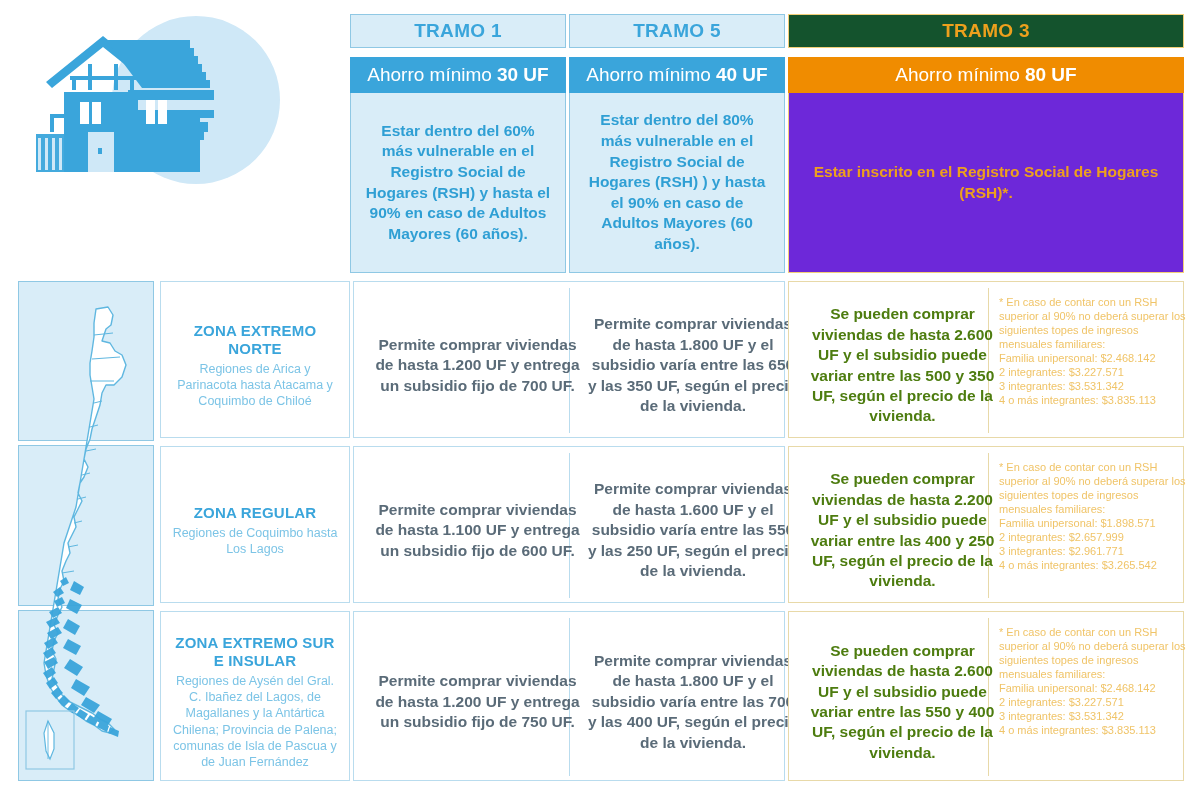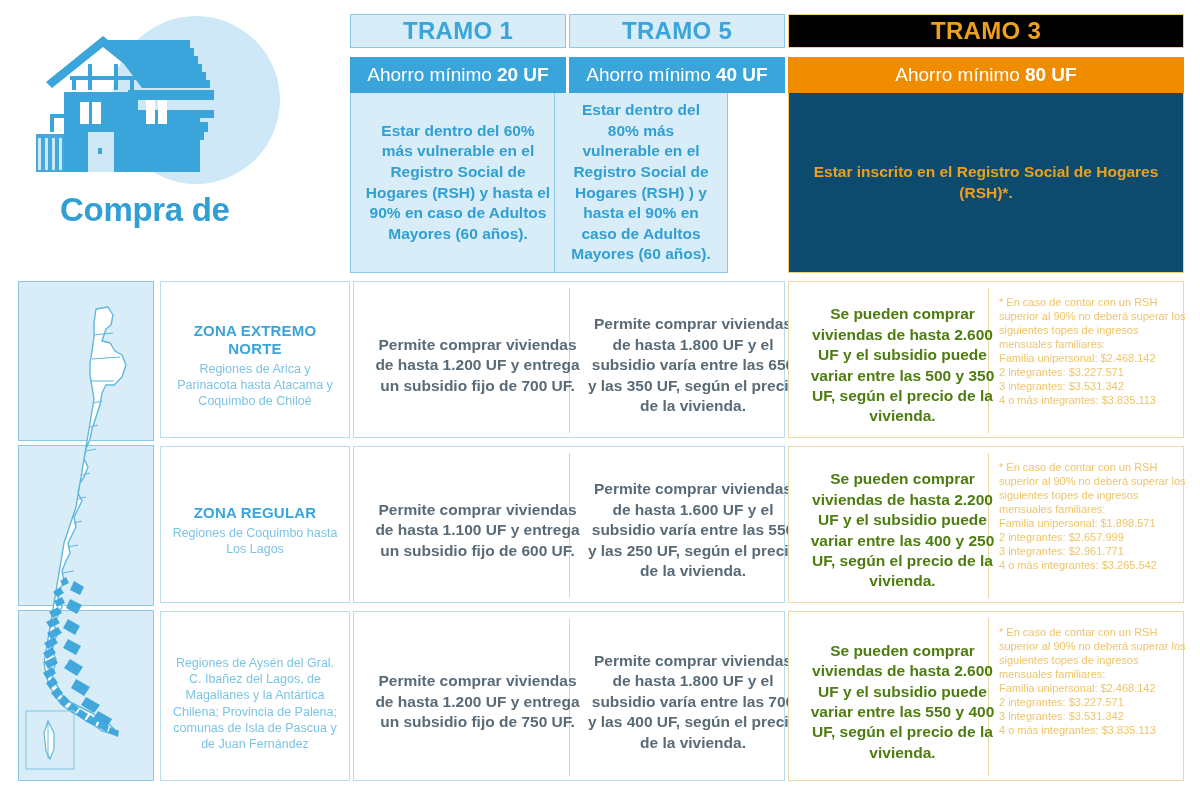--- a/index.html
+++ b/index.html
@@ -36,40 +36,40 @@
 
   
   .tbl{position:absolute;left:160px;top:14px;width:1024px;height:767px;}
 
   .cell{position:absolute;box-sizing:border-box;}
 
   
   .hdr-pill{
     height:34px;display:flex;align-items:center;justify-content:center;
     background:#d9edf8;border:1px solid #8fc8e4;
-    color:#3aa5db;font-weight:bold;font-size:24px;letter-spacing:.3px;
-  }
-  .hdr-pill.warm{background:#000000;border-color:#f2cf79;color:#eda01d;}
+    color:#3aa5db;font-weight:bold;font-size:19px;letter-spacing:.3px;
+  }
+  .hdr-pill.warm{background:#14532d;border-color:#f2cf79;color:#eda01d;}
 
   
   .save-bar{
     height:36px;display:flex;align-items:center;justify-content:center;
     background:#3aa5db;color:#ffffff;font-size:19px;
   }
   .save-bar.warm{background:#f08c00;}
   .save-bar b{font-weight:bold;margin-left:5px;}
 
   
   .req{
     background:#d9edf8;border-left:1px solid #8fc8e4;border-right:1px solid #8fc8e4;
     border-bottom:1px solid #8fc8e4;
     display:flex;align-items:center;justify-content:center;text-align:center;
     color:#2f9fd4;font-weight:bold;font-size:15.5px;line-height:1.33;padding:6px 14px;
   }
-  .req.warm{background:#0c4a6e;border-color:#f2cf79;color:#eda01d;}
+  .req.warm{background:#6d28d9;border-color:#f2cf79;color:#eda01d;}
 
   
   .rowbox{
     border:1px solid #b9dcee;background:#ffffff;box-sizing:border-box;
   }
   .rowbox.warm{border-color:#e8d9a8;}
   .zone{
     display:flex;flex-direction:column;align-items:center;justify-content:center;
     text-align:center;padding:6px 10px;
   }
@@ -150,21 +150,21 @@
         </g>
         <g fill="#3aa5db">
           <rect x="80" y="134" width="4" height="6"></rect>
           <path d="M104 124 L124 124 L124 128 L104 128 Z"></path>
           <path d="M104 134 L124 134 L124 138 L104 138 Z"></path>
           <path d="M120 122 L124 122 L124 140 L120 140 Z"></path>
         </g>
       </svg>
     </div>
     <div class="brand-title">
-      <span>Compra de</span><br>
+      <br>
     </div>
   </div>
 
   <div class="mapcol">
     <div class="mapbox m1"></div>
     <div class="mapbox m2"></div>
     <div class="mapbox m3"></div>
     <svg class="map-svg" viewBox="0 0 136 500" xmlns="http://www.w3.org/2000/svg">
       <g>
         <path d="M78 28 L90 26 L95 34 L93 44 L88 48 L84 60 L92 62 L97 70 L104 74 L108 84 L104 96 L96 104 L88 104 L84 112
@@ -224,33 +224,33 @@
   </div>
 
   <div class="tbl">
 
     <div class="cell hdr-pill" style="left:190px;top:0;width:216px;">TRAMO 1</div>
     <div class="cell hdr-pill" style="left:409px;top:0;width:216px;">TRAMO 5</div>
     <div class="cell hdr-pill warm" style="left:628px;top:0;width:396px;">TRAMO 3</div>
 
     <div class="cell save-bar" style="left:190px;top:43px;width:216px;">
       <span>Ahorro mínimo</span>
-      <b>20 UF</b>
+      <b>30 UF</b>
     </div>
     <div class="cell save-bar" style="left:409px;top:43px;width:216px;">
       <span>Ahorro mínimo</span>
       <b>40 UF</b>
     </div>
     <div class="cell save-bar warm" style="left:628px;top:43px;width:396px;">
       <span>Ahorro mínimo</span>
       <b>80 UF</b>
     </div>
 
     <div class="cell req" style="left:190px;top:79px;width:216px;height:180px;">Estar dentro del 60% más vulnerable en el Registro Social de Hogares (RSH) y hasta el 90% en caso de Adultos Mayores (60 años).</div>
-    <div class="cell req" style="left:394px;top:79px;width:174px;height:180px;">Estar dentro del 80% más vulnerable en el Registro Social de Hogares (RSH) ) y hasta el 90% en caso de Adultos Mayores (60 años).</div>
+    <div class="cell req" style="left:409px;top:79px;width:216px;height:180px;">Estar dentro del 80% más vulnerable en el Registro Social de Hogares (RSH) ) y hasta el 90% en caso de Adultos Mayores (60 años).</div>
     <div class="cell req warm" style="left:628px;top:79px;width:396px;height:180px;">Estar inscrito en el Registro Social de Hogares (RSH)*.</div>
 
     <div class="cell rowbox" style="left:0;top:267px;width:190px;height:157px;">
       <div class="zone" style="height:100%;">
         <div class="zone-name">ZONA EXTREMO NORTE</div>
         <div class="zone-sub">Regiones de Arica y Parinacota hasta Atacama y Coquimbo de Chiloé</div>
       </div>
     </div>
     <div class="cell rowbox" style="left:193px;top:267px;width:432px;height:157px;">
       <div class="vsep" style="left:215px;top:6px;height:145px;"></div>
@@ -283,20 +283,21 @@
       <div class="amber-txt" style="position:absolute;left:0;top:0;width:199px;height:155px;">Se pueden comprar viviendas de hasta 2.200 UF y el subsidio puede variar entre las 400 y 250 UF, según el precio de la vivienda.</div>
       <div class="note-txt" style="position:absolute;left:200px;top:0;width:194px;height:155px;">* En caso de contar con un RSH superior al 90% no deberá superar los siguientes topes de ingresos mensuales familiares:
 Familia unipersonal: $1.898.571
 2 integrantes: $2.657.999
 3 integrantes: $2.961.771
 4 o más integrantes: $3.265.542</div>
     </div>
 
     <div class="cell rowbox" style="left:0;top:597px;width:190px;height:170px;">
       <div class="zone" style="height:100%;">
+        <div class="zone-name">ZONA EXTREMO SUR  E INSULAR</div>
         <div class="zone-sub">Regiones de Aysén del Gral. C. Ibañez del Lagos, de Magallanes y la Antártica Chilena; Provincia de Palena; comunas de Isla de Pascua y de Juan Fernández</div>
       </div>
     </div>
     <div class="cell rowbox" style="left:193px;top:597px;width:432px;height:170px;">
       <div class="vsep" style="left:215px;top:6px;height:158px;"></div>
       <div class="blue-txt" style="position:absolute;left:0;top:0;width:215px;height:168px;">Permite comprar viviendas de hasta 1.200 UF y entrega un subsidio fijo de 750 UF.</div>
       <div class="blue-txt" style="position:absolute;left:216px;top:0;width:214px;height:168px;">Permite comprar viviendas de hasta 1.800 UF y el subsidio varía entre las 700 y las 400 UF, según el precio de la vivienda.</div>
     </div>
     <div class="cell rowbox warm" style="left:628px;top:597px;width:396px;height:170px;">
       <div class="vsep warm" style="left:199px;top:6px;height:158px;"></div>

